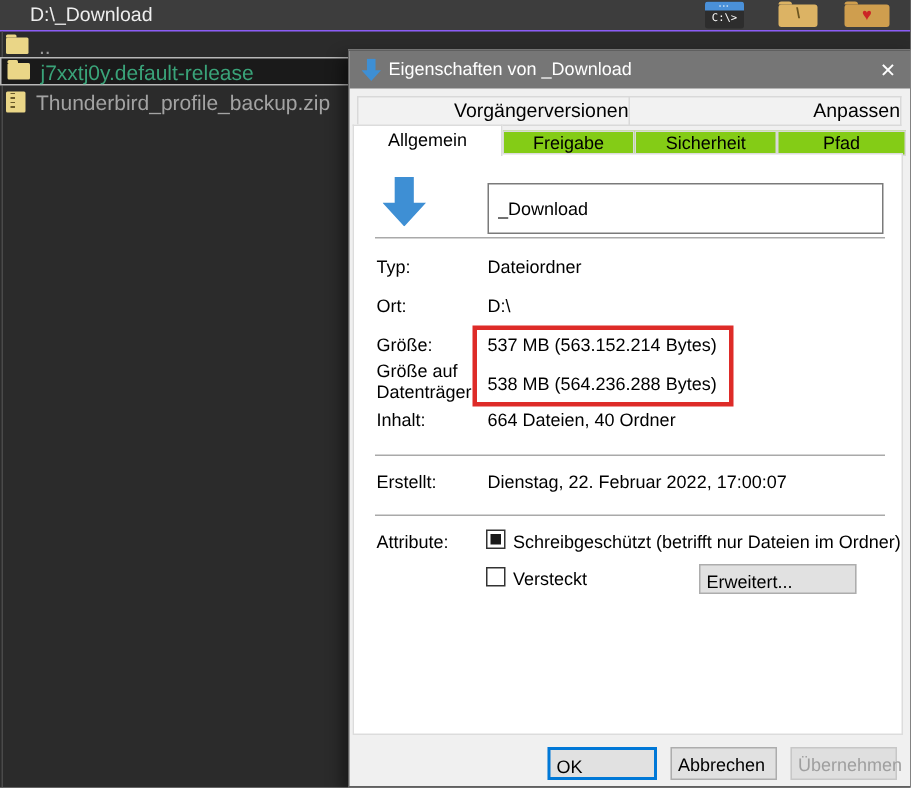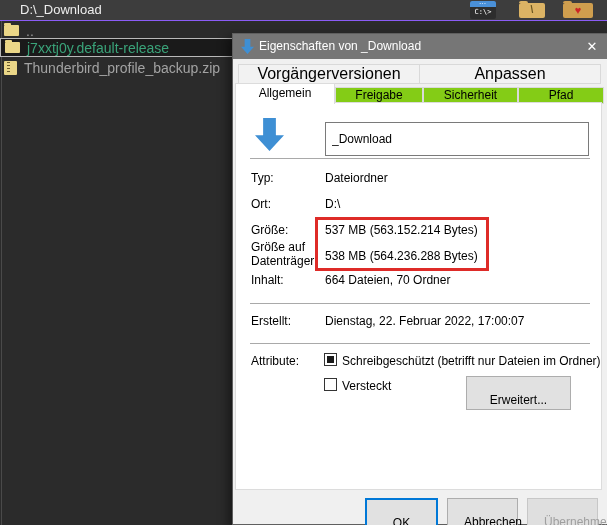--- a/index.html
+++ b/index.html
@@ -40,21 +40,21 @@
   .dlg{position:absolute;left:232px;top:33px;width:376px;height:492px;background:#f0f0f0;
     border:1px solid #5f5f5f;box-shadow:-4px 4px 10px rgba(0,0,0,.45)}
   .dlg-titlebar{position:absolute;left:0;top:0;right:0;height:25px;background:#767676}
   .dlg-title{position:absolute;left:26px;top:0;color:#ffffff;font-size:12px;line-height:25px}
   .blue-arrow{background:#3e8fd4;clip-path:polygon(28% 0,72% 0,72% 52%,100% 52%,50% 100%,0 52%,28% 52%)}
   .ttl-arrow{position:absolute;left:8px;top:5px;width:13px;height:15px}
   .dlg-close{position:absolute;right:6px;top:4px;width:18px;height:17px;color:#ffffff;font-size:13px;
     line-height:17px;text-align:center;cursor:default}
 
   .tabs1{position:absolute;left:5px;top:30px;width:363px;height:20px;display:flex}
-  .tab1{flex:1;border:1px solid #d9d9d9;background:#f2f2f2;font-size:16px;text-align:center;
+  .tab1{flex:1;border:1px solid #d9d9d9;background:#f2f2f2;font-size:13px;text-align:right;
     line-height:18px;color:#000}
   .tab1 + .tab1{border-left:none}
   .tabs2{position:absolute;left:2px;top:49px;height:21px;display:flex;align-items:flex-end}
   .tab2{border:1px solid #d9d9d9;background:#84cc16;font-size:12px;text-align:center;
     height:17px;line-height:15px;color:#000}
   .tab2.active{background:#ffffff;height:21px;line-height:19px;border-color:#dcdcdc;
     border-bottom:none;position:relative;z-index:3}
 
   .page{position:absolute;left:2px;top:68px;width:367px;height:388px;background:#ffffff;
     border:1px solid #dcdcdc;font-size:12px;color:#000}
@@ -62,21 +62,21 @@
   .name-input{position:absolute;left:89px;top:19px;width:264px;height:22px;border:1px solid #7a7a7a;
     background:#fff;font-family:"Liberation Sans",sans-serif;font-size:12px;padding:16px 6px;color:#000;outline:none}
   .sep{position:absolute;left:14px;width:340px;height:1px;background:#a9a9a9}
   .plabel{position:absolute;left:15px;width:74px;line-height:14px}
   .pvalue{position:absolute;left:89px;white-space:nowrap}
   .red-box{position:absolute;left:79px;top:114px;width:174px;height:54px;border:3px solid #de2b28;z-index:4}
   .cb{position:absolute;width:13px;height:13px;background:#fff;border:1px solid #333}
   .cb.ind::after{content:"";position:absolute;left:2px;top:2px;width:7px;height:7px;background:#1a1a1a}
   .cblabel{position:absolute;white-space:nowrap}
   .btn{position:absolute;height:22px;background:#e1e1e1;border:1px solid #adadad;
-    font-family:"Liberation Sans",sans-serif;font-size:12px;color:#000;text-align:center;padding:16px}
+    font-family:"Liberation Sans",sans-serif;font-size:12px;color:#000;text-align:left;padding:4px}
   .btn-adv{left:230px;top:273px;width:105px;height:20px}
   .btn-ok{left:132px;top:464px;width:73px;border:2px solid #0078d7}
   .btn-cancel{left:214px;top:464px;width:71px}
   .btn-apply{left:294px;top:464px;width:71px;background:#dfdfdf;border-color:#c7c7c7;color:#9f9f9f}
 </style>
 </head>
 <body>
 
 <div class="screen">
 
@@ -137,21 +137,21 @@
       <div class="plabel" style="top:94px">Ort:</div>
       <div class="pvalue" style="top:94px">D:\</div>
 
       <div class="plabel" style="top:120px">Größe:</div>
       <div class="pvalue" style="top:120px">537 MB (563.152.214 Bytes)</div>
 
       <div class="plabel" style="top:137px">Größe auf Datenträger:</div>
       <div class="pvalue" style="top:146px">538 MB (564.236.288 Bytes)</div>
 
       <div class="plabel" style="top:170px">Inhalt:</div>
-      <div class="pvalue" style="top:170px">664 Dateien, 70 Ordner</div>
+      <div class="pvalue" style="top:170px">664 Dateien, 40 Ordner</div>
 
       <div class="red-box"></div>
 
       <div class="sep" style="top:200px"></div>
 
       <div class="plabel" style="top:211px">Erstellt:</div>
       <div class="pvalue" style="top:211px">Dienstag, 22. Februar 2022, 17:00:07</div>
 
       <div class="sep" style="top:240px"></div>
 

